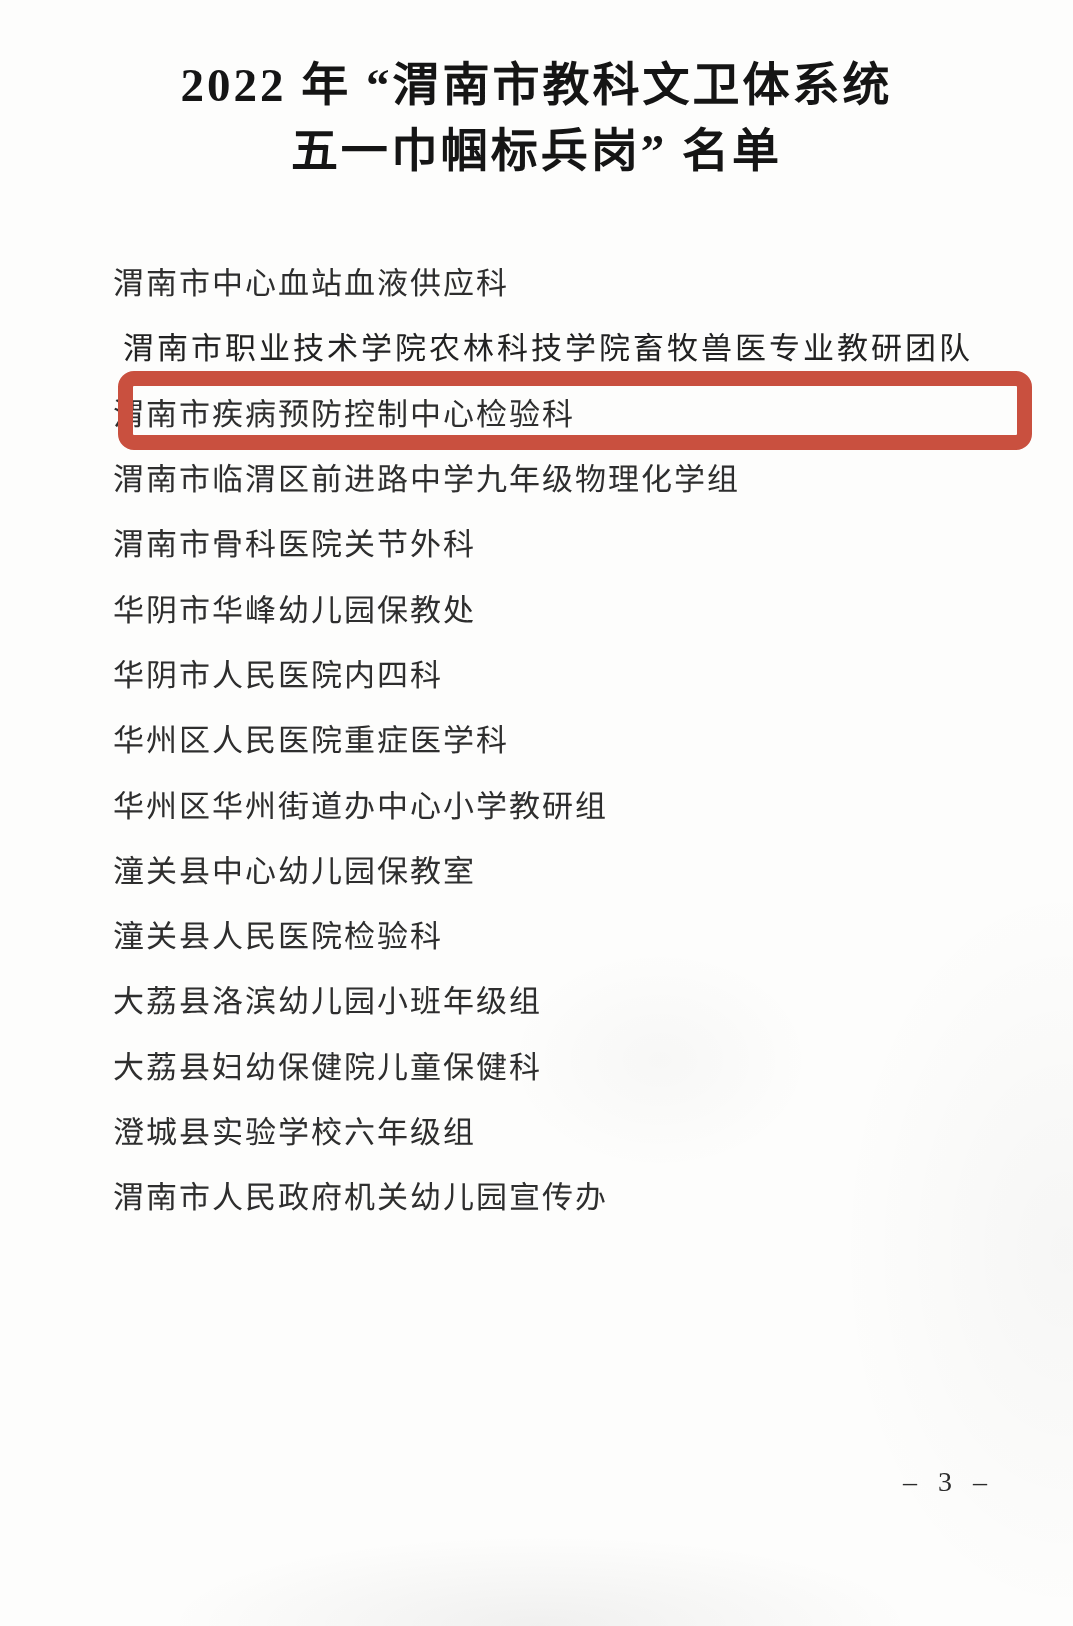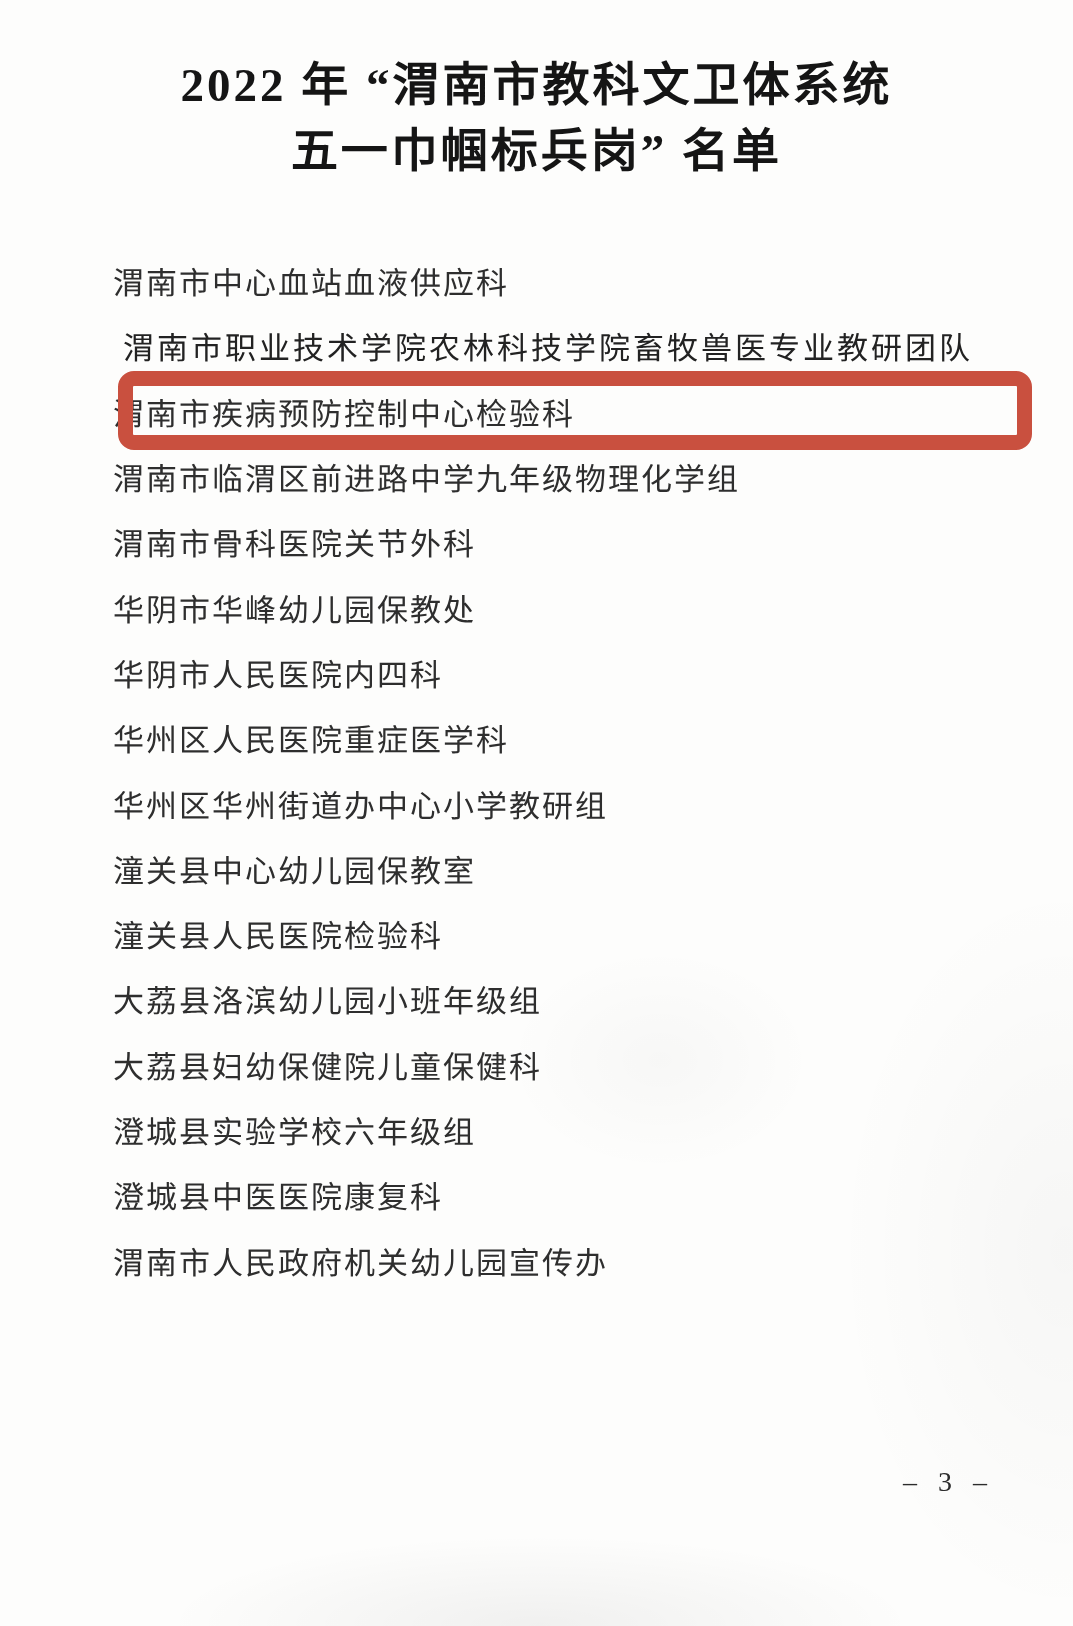--- a/index.html
+++ b/index.html
@@ -131,23 +131,20 @@
       <div class="row">
         <span class="row-text">大荔县洛滨幼儿园小班年级组</span>
       </div>
       <div class="row">
         <span class="row-text">大荔县妇幼保健院儿童保健科</span>
       </div>
       <div class="row">
         <span class="row-text">澄城县实验学校六年级组</span>
       </div>
       <div class="row">
-        <span class="row-text">澄城县中医医院康复科</span>
-      </div>
-      <div class="row">
         <span class="row-text">渭南市人民政府机关幼儿园宣传办</span>
       </div>
     </div>
 
   <div class="highlight-box" style="border-color: rgb(201, 80, 63);"></div>
 
   <div class="page-number">– 3 –</div>
 
 </div>
 

